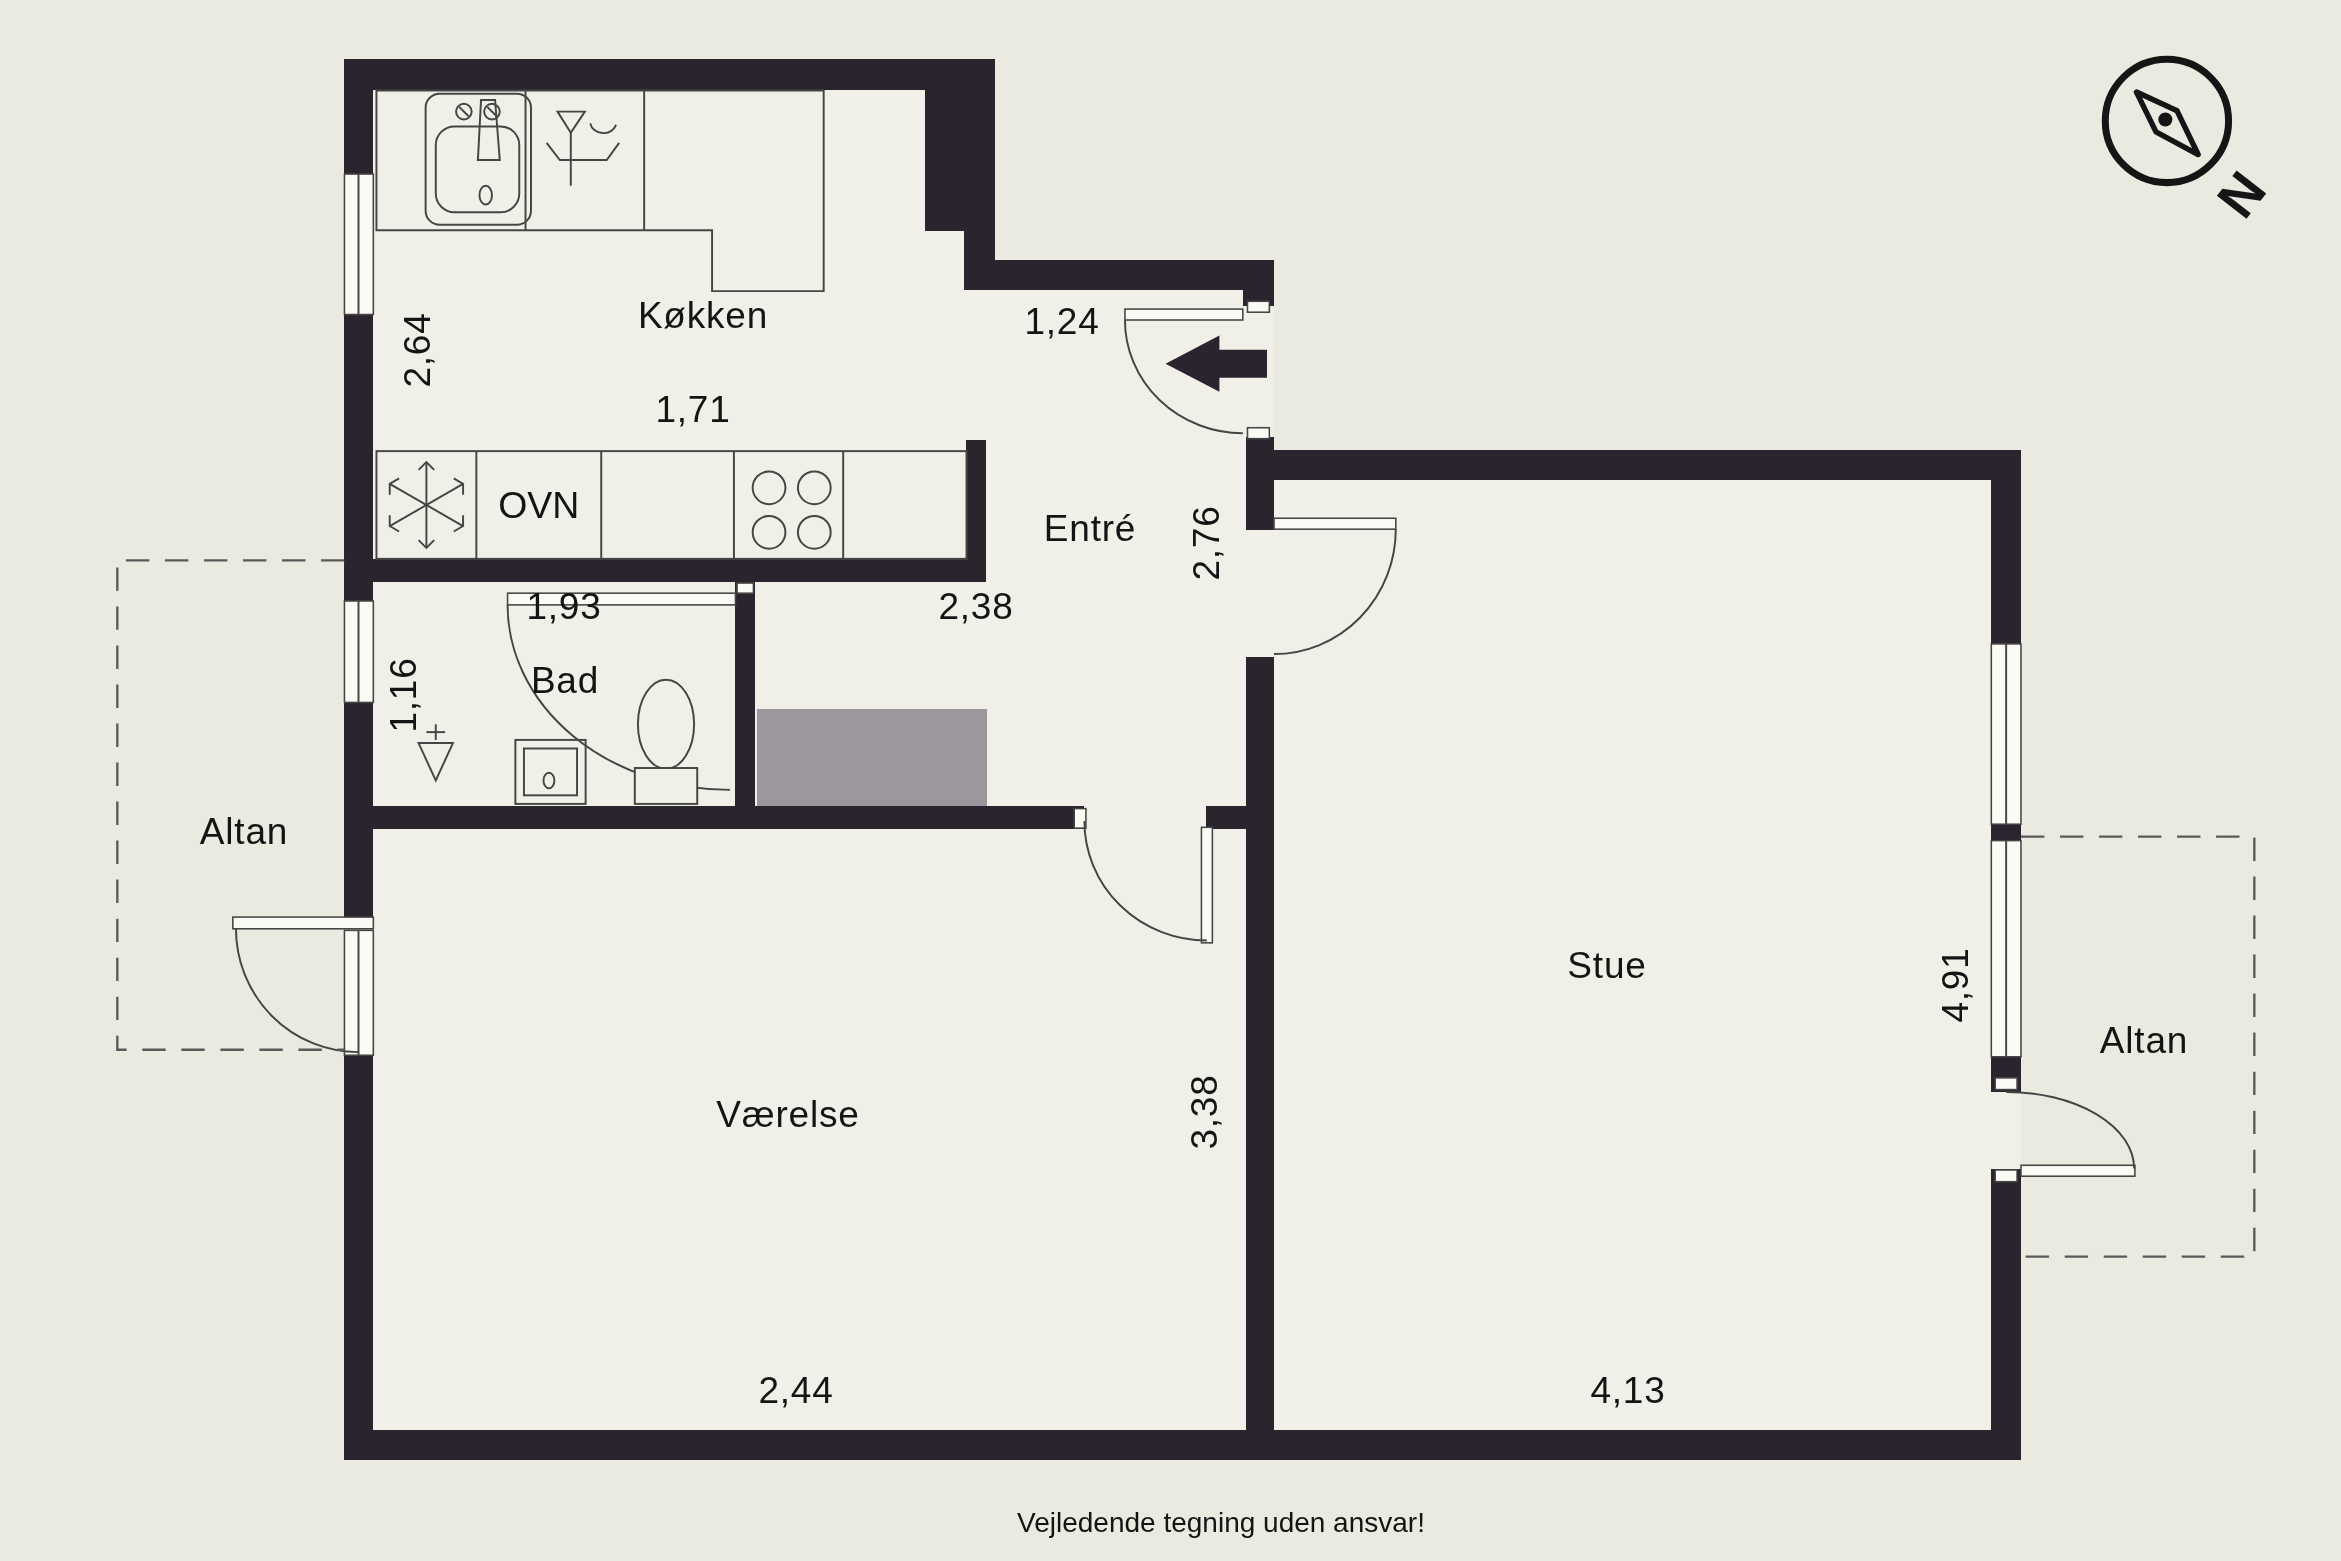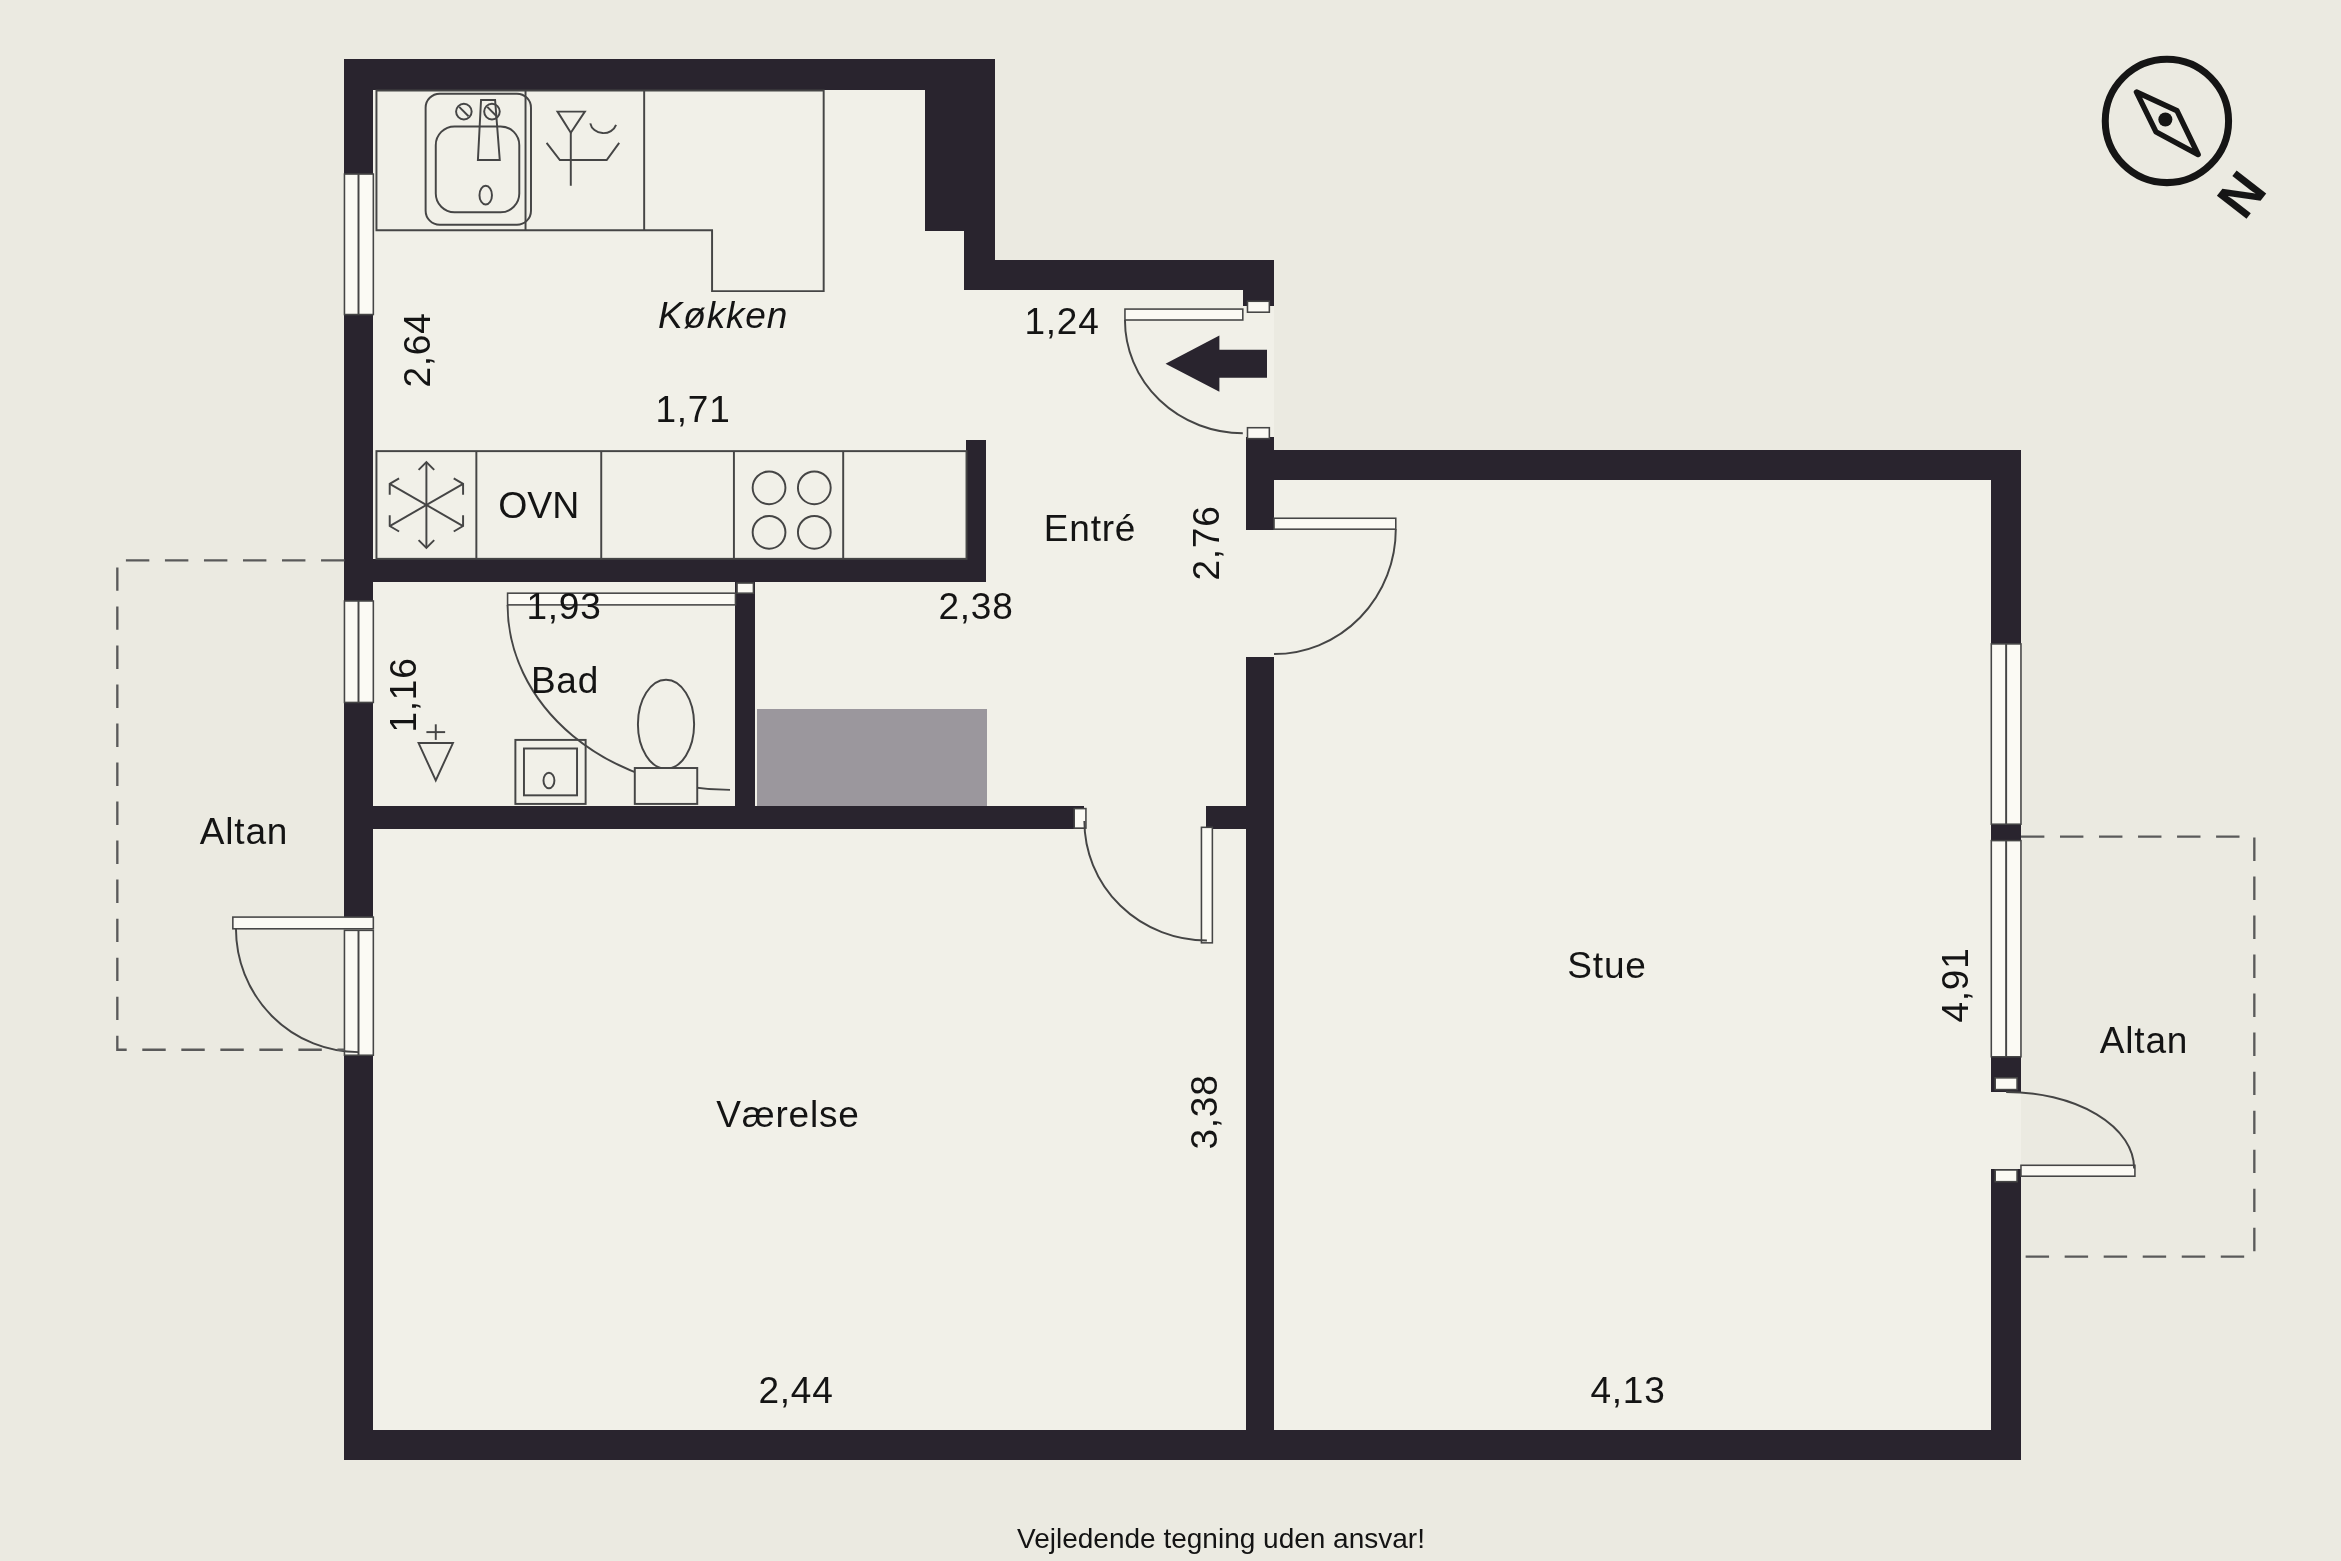--- a/index.html
+++ b/index.html
@@ -178,36 +178,36 @@
     <g>
       <circle cx="2776" cy="155" r="79" fill="none" stroke="#151515" stroke-width="9"></circle>
       <polygon points="2737,118 2789,142 2816,198 2762,169" fill="none" stroke="#151515" stroke-width="7" stroke-linejoin="round"></polygon>
       <circle cx="2774" cy="153" r="9" fill="#151515"></circle>
       <text x="2875" y="272" font-size="70" font-weight="600" fill="#151515" text-anchor="middle" transform="rotate(-52 2875 252)" font-family="Liberation Sans, sans-serif">N</text>
     </g>
 
     <text x="690" y="664" font-size="48" font-weight="500" fill="#141414" text-anchor="middle" font-family="Liberation Sans, sans-serif">OVN</text>
   </svg>
 
-  <div class="lbl" style="left:723px;top:316px;font-style:italic;">Køkken</div>
+  <div class="lbl" style="left:703px;top:316px;">Køkken</div>
   <div class="lbl" style="left:1090px;top:529px;">Entré</div>
   <div class="lbl" style="left:565px;top:681px;">Bad</div>
   <div class="lbl" style="left:788px;top:1115px;text-align:right;">Værelse</div>
   <div class="lbl" style="left:1607px;top:966px;">Stue</div>
   <div class="lbl" style="left:244px;top:832px;">Altan</div>
   <div class="lbl" style="left:2144px;top:1041px;">Altan</div>
 
   <div class="lbl" style="left:693px;top:410px;">1,71</div>
   <div class="lbl rot" style="left:418px;top:350px;">2,64</div>
   <div class="lbl" style="left:1062px;top:322px;">1,24</div>
   <div class="lbl rot" style="left:1207px;top:543px;">2,76</div>
   <div class="lbl" style="left:564px;top:607px;text-align:center;">1,93</div>
   <div class="lbl" style="left:976px;top:607px;">2,38</div>
   <div class="lbl rot" style="left:404px;top:695px;">1,16</div>
   <div class="lbl" style="left:796px;top:1391px;">2,44</div>
   <div class="lbl rot" style="left:1205px;top:1112px;">3,38</div>
   <div class="lbl" style="left:1628px;top:1391px;">4,13</div>
   <div class="lbl rot" style="left:1956px;top:985px;">4,91</div>
 
-  <div class="lbl small" style="left:1221px;top:1523px;margin-top:16px;">Vejledende tegning uden ansvar!</div>
+  <div class="lbl small" style="left:1221px;top:1523px;">Vejledende tegning uden ansvar!</div>
 
 </div>
 
 
 </body></html>

